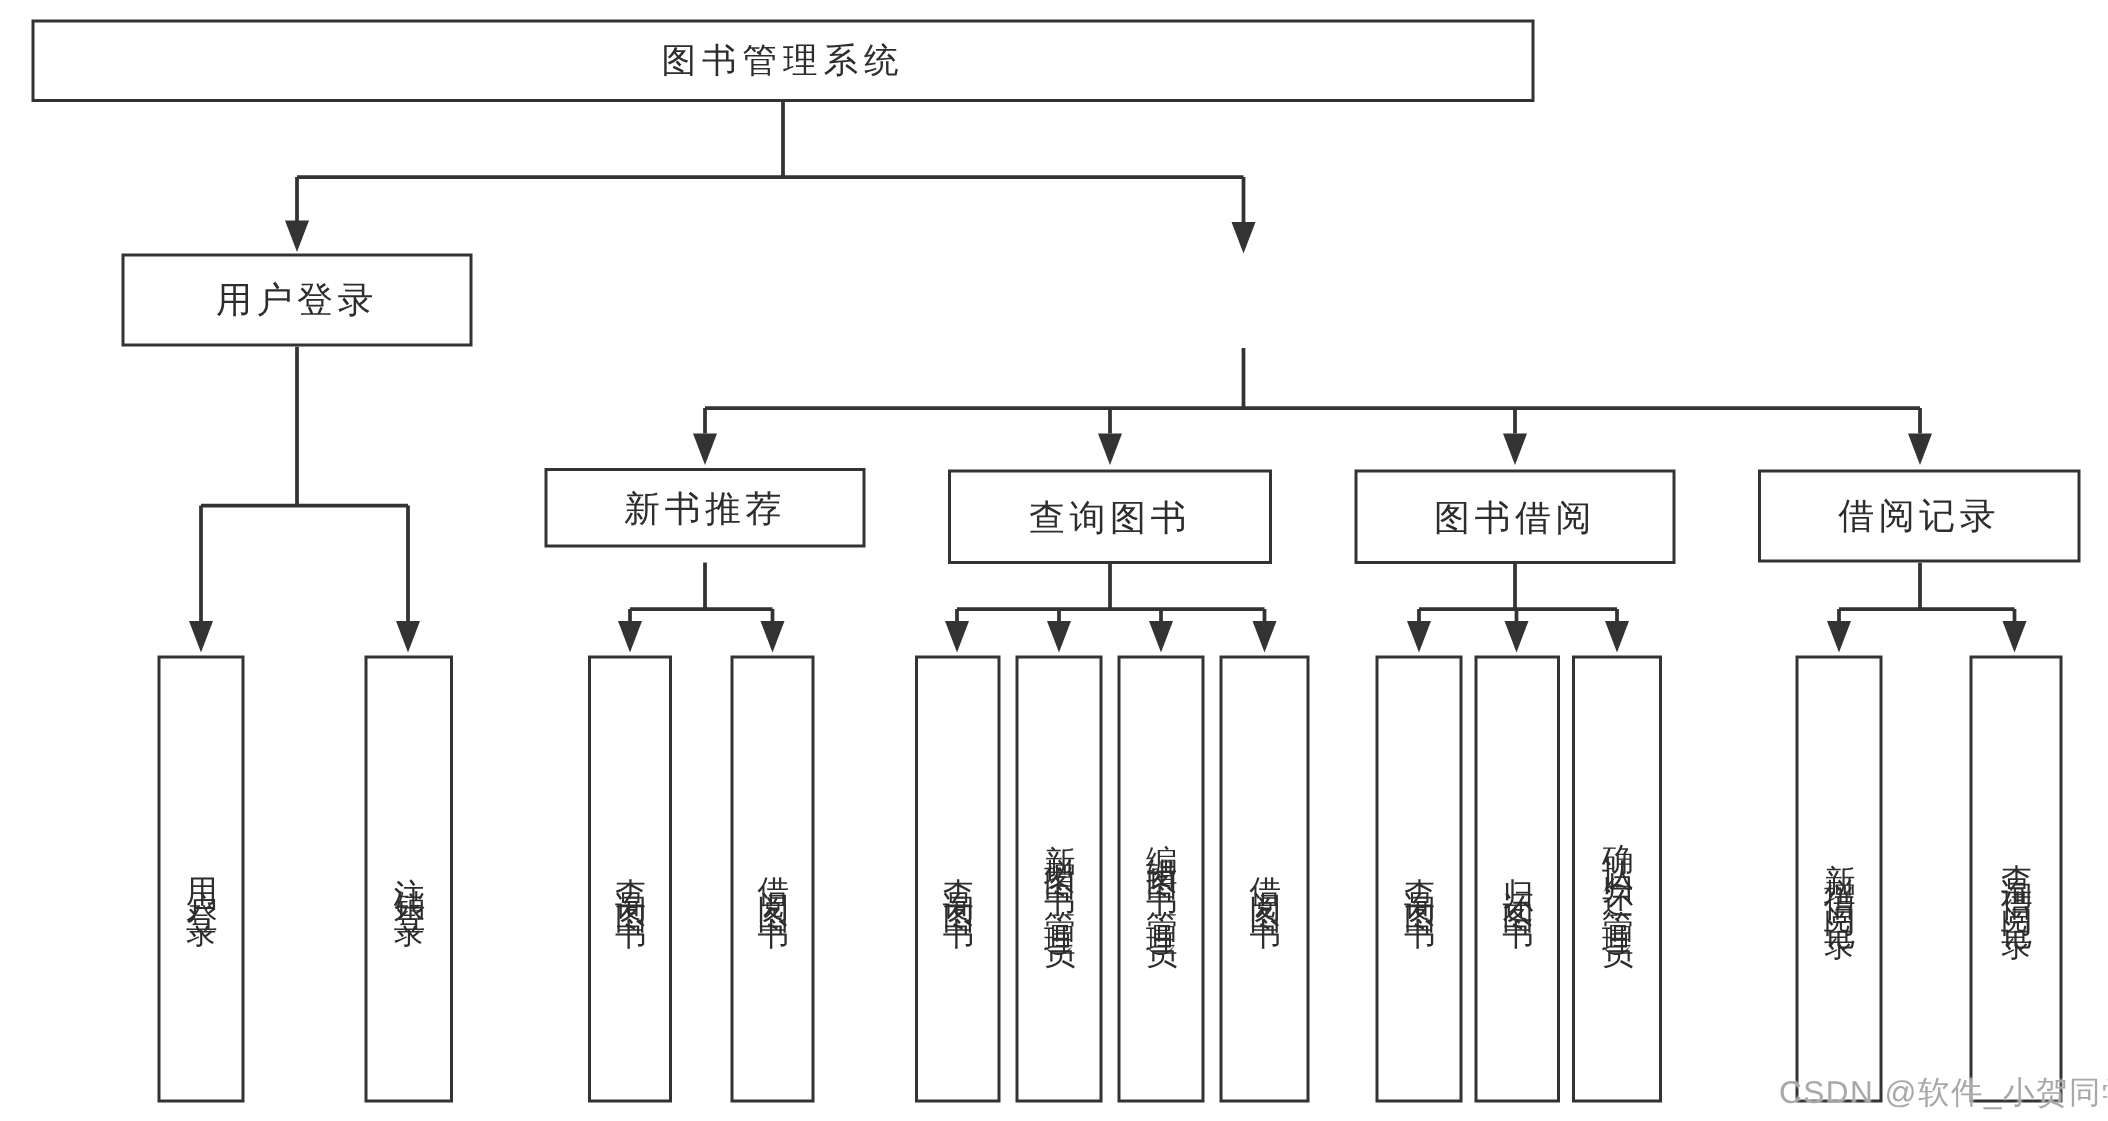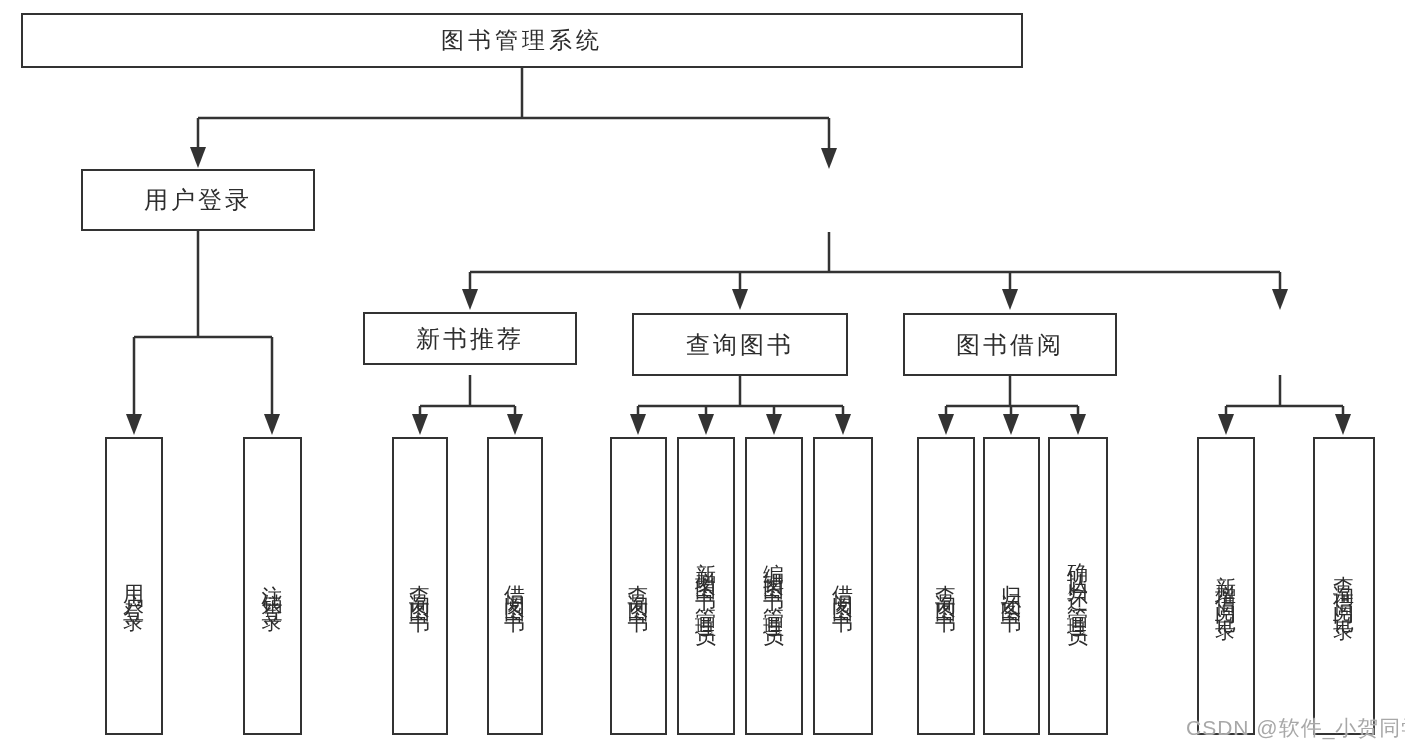--- a/index.html
+++ b/index.html
@@ -120,20 +120,23 @@
 
   <div class="node n-newbook">
     <span class="hlabel">新书推荐</span>
   </div>
   <div class="node n-borrow">
     <span class="hlabel">查询图书</span>
   </div>
   <div class="node n-current">
     <span class="hlabel">图书借阅</span>
   </div>
+  <div class="node n-records">
+    <span class="hlabel">借阅记录</span>
+  </div>
 
   <div class="node leaf n-g1c1">
     <span class="vlabel">用户登录</span>
   </div>
   <div class="node leaf n-g1c2">
     <span class="vlabel">注销登录</span>
   </div>
 
   <div class="node leaf n-g2c1">
     <span class="vlabel">查询图书</span>

